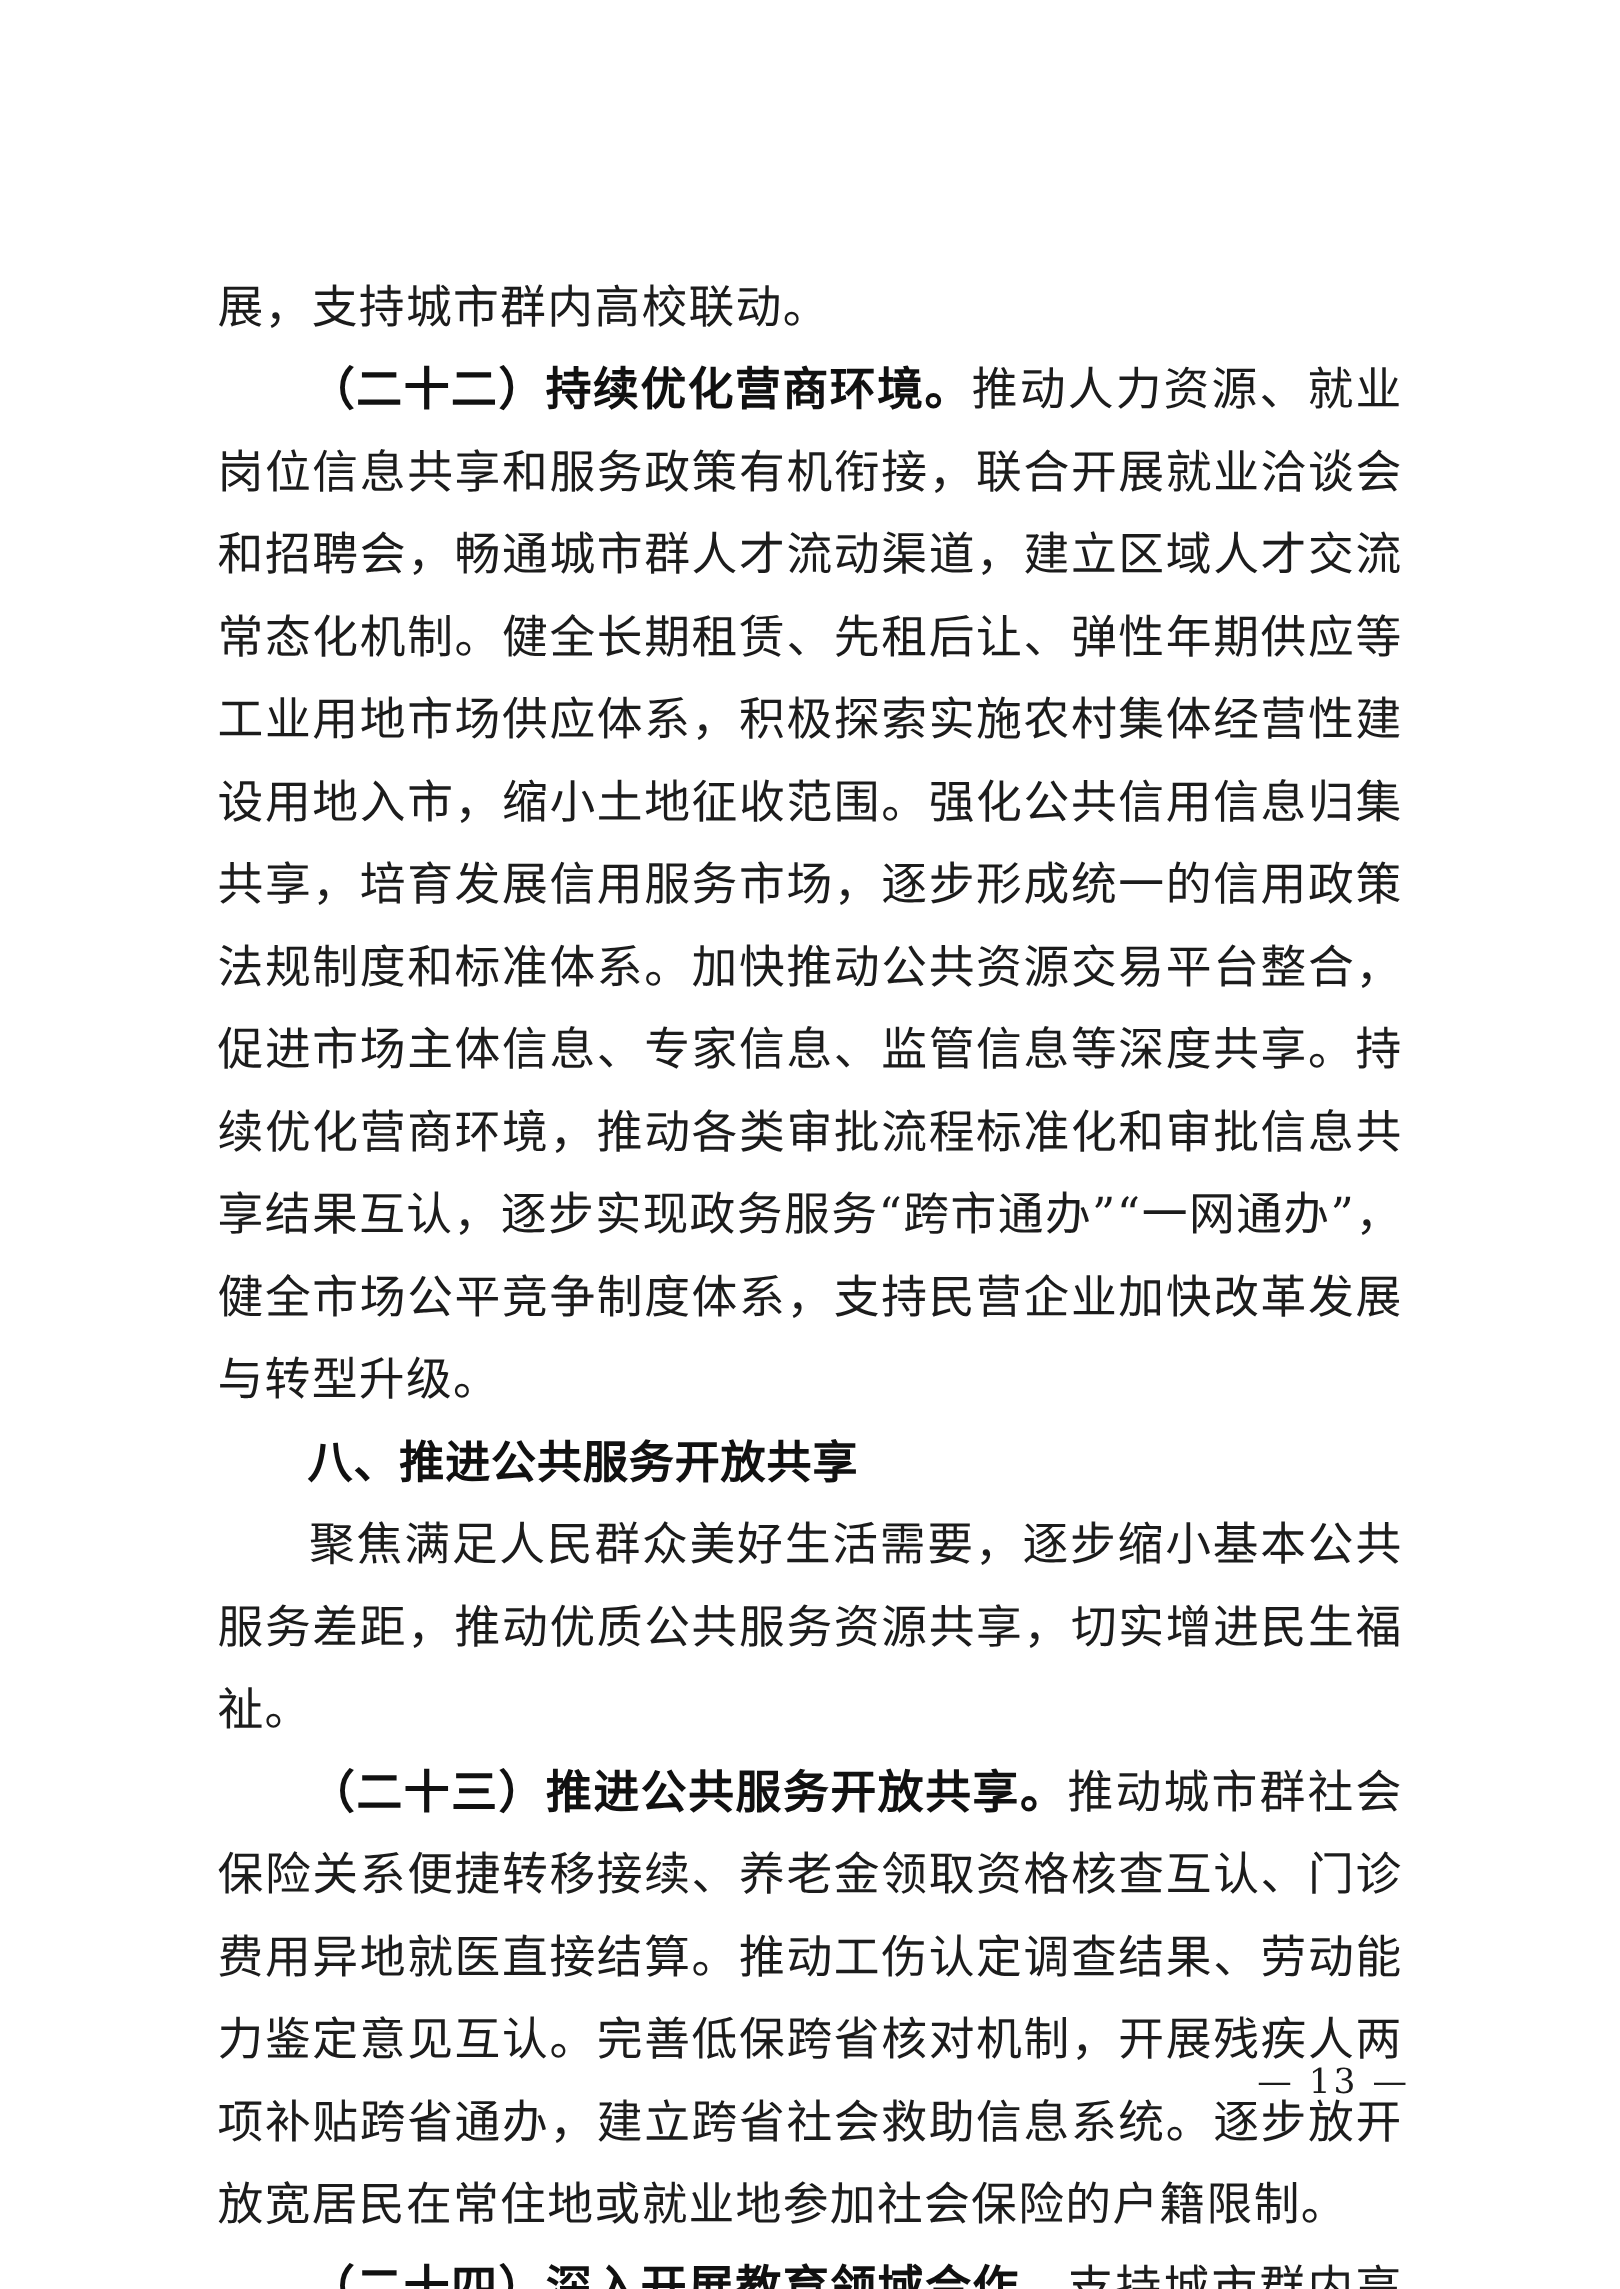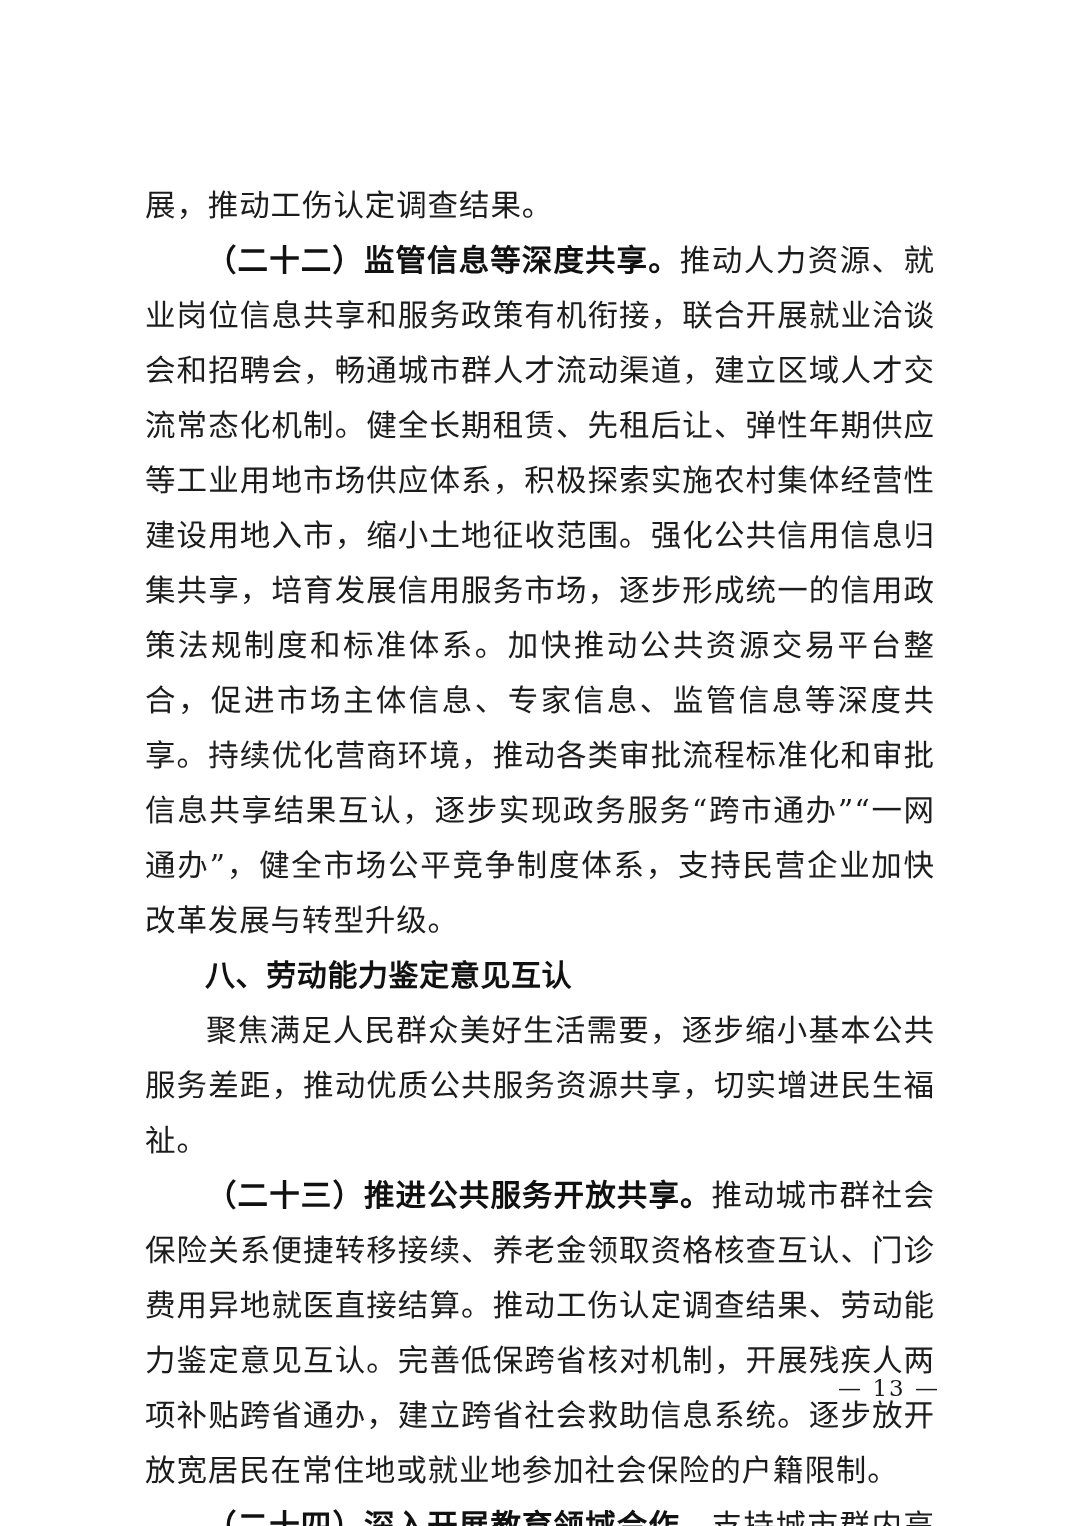--- a/index.html
+++ b/index.html
@@ -80,25 +80,25 @@
     white-space: nowrap;
   }
 </style>
 </head>
 <body>
 
 <div class="page">
 
   <div class="body-column">
 
-    <p class="para">展，推动工伤认定调查结果。</p>
+    <p class="para">展，支持城市群内高校联动。</p>
 
-    <p class="para indent"><span class="lead">（二十二）监管信息等深度共享。</span><span>推动人力资源、就业岗位信息共享和服务政策有机衔接，联合开展就业洽谈会和招聘会，畅通城市群人才流动渠道，建立区域人才交流常态化机制。健全长期租赁、先租后让、弹性年期供应等工业用地市场供应体系，积极探索实施农村集体经营性建设用地入市，缩小土地征收范围。强化公共信用信息归集共享，培育发展信用服务市场，逐步形成统一的信用政策法规制度和标准体系。加快推动公共资源交易平台整合，促进市场主体信息、专家信息、监管信息等深度共享。持续优化营商环境，推动各类审批流程标准化和审批信息共享结果互认，逐步实现政务服务“跨市通办”“一网通办”，健全市场公平竞争制度体系，支持民营企业加快改革发展与转型升级。</span></p>
+    <p class="para indent"><span class="lead">（二十二）持续优化营商环境。</span><span>推动人力资源、就业岗位信息共享和服务政策有机衔接，联合开展就业洽谈会和招聘会，畅通城市群人才流动渠道，建立区域人才交流常态化机制。健全长期租赁、先租后让、弹性年期供应等工业用地市场供应体系，积极探索实施农村集体经营性建设用地入市，缩小土地征收范围。强化公共信用信息归集共享，培育发展信用服务市场，逐步形成统一的信用政策法规制度和标准体系。加快推动公共资源交易平台整合，促进市场主体信息、专家信息、监管信息等深度共享。持续优化营商环境，推动各类审批流程标准化和审批信息共享结果互认，逐步实现政务服务“跨市通办”“一网通办”，健全市场公平竞争制度体系，支持民营企业加快改革发展与转型升级。</span></p>
 
-    <h2 class="section-heading">八、劳动能力鉴定意见互认</h2>
+    <h2 class="section-heading">八、推进公共服务开放共享</h2>
 
     <p class="para indent">聚焦满足人民群众美好生活需要，逐步缩小基本公共服务差距，推动优质公共服务资源共享，切实增进民生福祉。</p>
 
     <p class="para indent"><span class="lead">（二十三）推进公共服务开放共享。</span><span>推动城市群社会保险关系便捷转移接续、养老金领取资格核查互认、门诊费用异地就医直接结算。推动工伤认定调查结果、劳动能力鉴定意见互认。完善低保跨省核对机制，开展残疾人两项补贴跨省通办，建立跨省社会救助信息系统。逐步放开放宽居民在常住地或就业地参加社会保险的户籍限制。</span></p>
 
     <p class="para indent"><span class="lead">（二十四）深入开展教育领域合作。</span><span>支持城市群内高校联动</span></p>
 
   </div>
 
   <div class="page-number">— 13 —</div>

